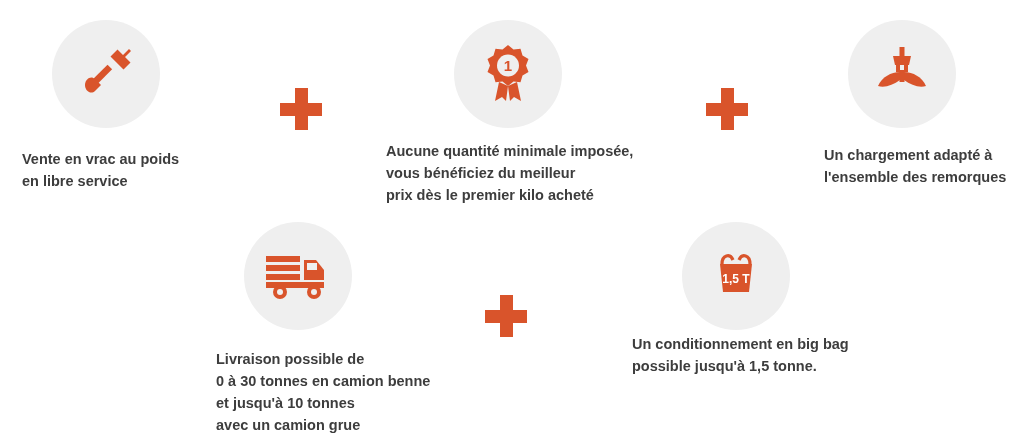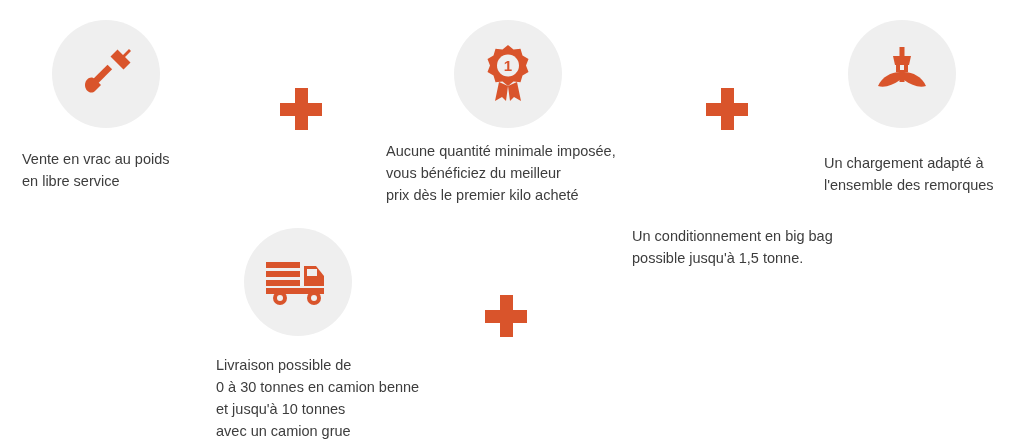--- a/index.html
+++ b/index.html
@@ -33,20 +33,21 @@
     align-items: center;
     justify-content: center;
   }
   .circle svg { display: block; }
   .caption {
     margin-top: 14px;
     font-size: 14.5px;
     line-height: 1.52;
     color: #3d3d3d;
     white-space: pre-line;
+    font-weight: bold;
   }
   
   .plus-shape {
     position: absolute;
   }
   .plus-shape .bar-h,
   .plus-shape .bar-v {
     position: absolute;
     background: #d9542b;
   }
@@ -55,23 +56,23 @@
   #f1 { left: 22px;  top: 20px; }
   #f1 .circle { margin-left: 30px; }
   #f1 .caption { margin-top: 20px; }
 
   #f2 { left: 386px; top: 20px; }
   #f2 .circle { margin-left: 68px; }
   #f2 .caption { margin-top: 12px; }
 
   #f3 { left: 824px; top: 20px; }
   #f3 .circle { margin-left: 24px; }
-  #f3 .caption { margin-top: 24px; }
+  #f3 .caption { margin-top: 16px; }
 
-  #f4 { left: 216px; top: 228px; }
+  #f4 { left: 216px; top: 222px; }
   #f4 .circle { margin-left: 28px; }
   #f4 .caption { margin-top: 18px; }
 
   #f5 { left: 632px; top: 222px; }
   #f5 .circle { margin-left: 50px; }
   #f5 .caption { margin-top: 3px; }
 
   #p1 { left: 280px; top: 88px; }
   #p2 { left: 706px; top: 88px; }
   #p3 { left: 485px; top: 295px; }
@@ -166,17 +167,27 @@
 et jusqu'à 10 tonnes
 avec un camion grue</div>
   </div>
 
   <div class="plus-shape" id="p3">
     <div class="bar-h"></div>
     <div class="bar-v"></div>
   </div>
 
   <div class="feature" id="f5">
+    <div class="circle">
+      <svg width="66" height="66" viewBox="0 0 66 66">
+        <g fill="none" stroke="#d9542b" stroke-width="3.2">
+          <path d="M19 21 C19 12, 27 10, 30 17"></path>
+          <path d="M47 21 C47 12, 39 10, 36 17"></path>
+        </g>
+        <path d="M17 21 L49 21 L46 49 L20 49 Z" fill="#d9542b"></path>
+        <text x="33" y="40" text-anchor="middle" font-family="Liberation Sans, sans-serif" font-size="12" font-weight="bold" fill="#ffffff">1,5 T</text>
+      </svg>
+    </div>
     <div class="caption">Un conditionnement en big bag
 possible jusqu'à 1,5 tonne.</div>
   </div>
 
 </div>
 
 </body></html>

